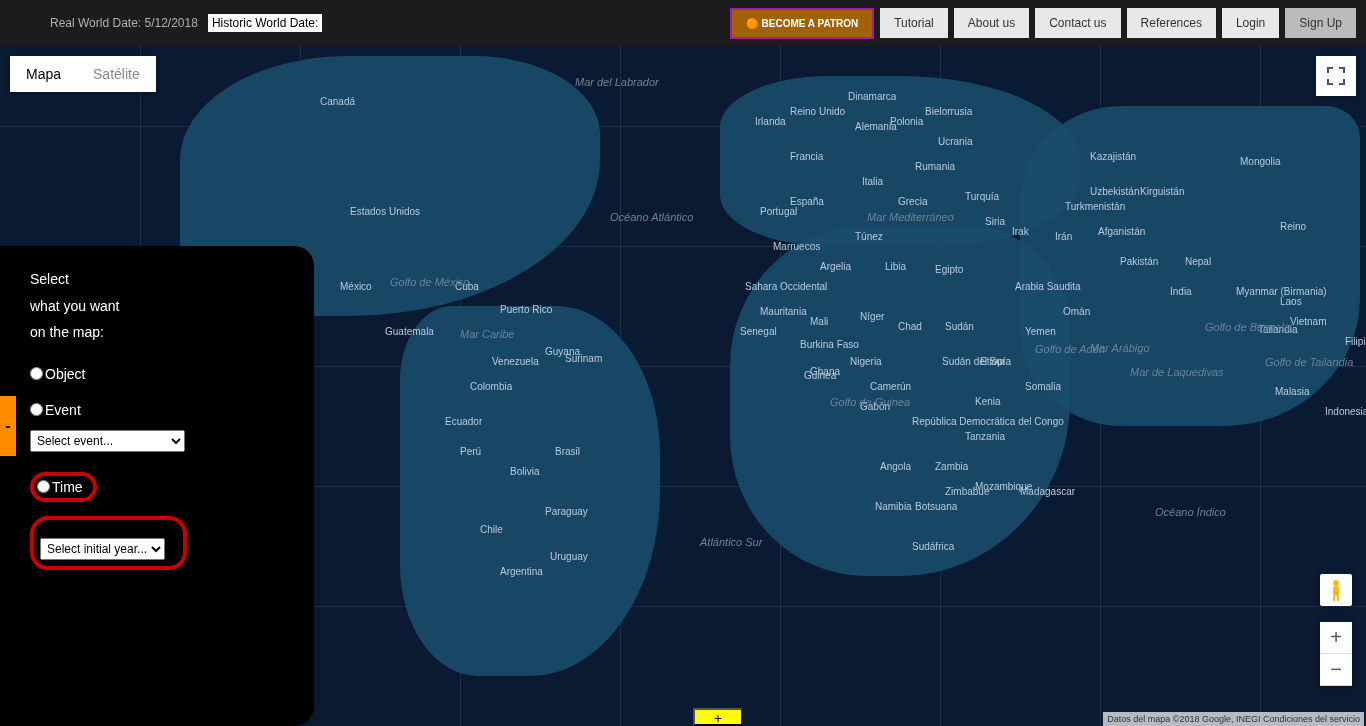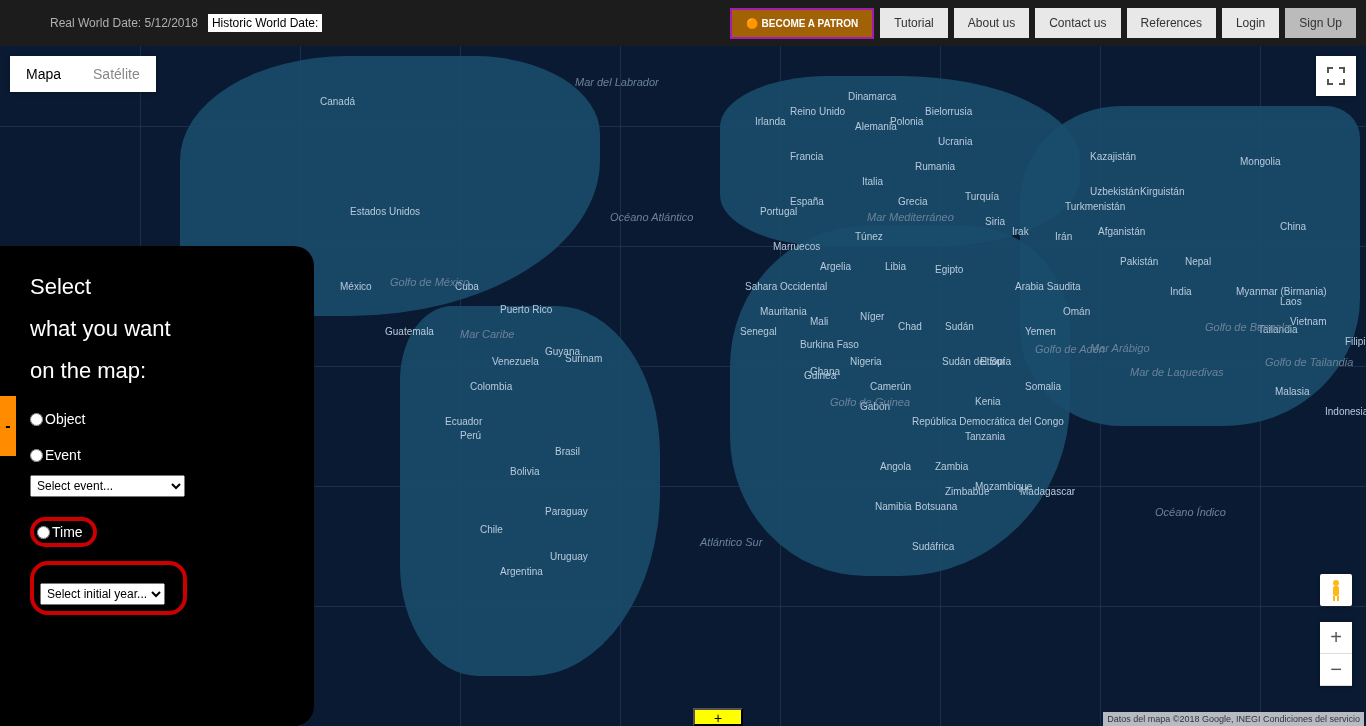--- a/index.html
+++ b/index.html
@@ -21,21 +21,21 @@
 .map-type-control { position: absolute; top: 10px; left: 10px; display: flex; background: #fff; border-radius: 2px; box-shadow: 0 1px 4px rgba(0,0,0,0.3); z-index: 50; }
 .map-type-btn { padding: 10px 16px; font-size: 14px; border: none; background: #fff; cursor: pointer; color: #333; }
 .map-type-btn.active { font-weight: 500; color: #000; }
 .map-type-btn.inactive { color: #888; }
 .fullscreen-btn { position: absolute; top: 10px; right: 10px; width: 40px; height: 40px; background: #fff; border: none; cursor: pointer; display: flex; align-items: center; justify-content: center; box-shadow: 0 1px 4px rgba(0,0,0,0.3); z-index: 50; }
 .pegman { position: absolute; right: 14px; bottom: 120px; width: 32px; height: 32px; background: #fff; border-radius: 2px; display: flex; align-items: center; justify-content: center; box-shadow: 0 1px 4px rgba(0,0,0,0.3); z-index: 50; cursor: grab; }
 .zoom-controls { position: absolute; right: 14px; bottom: 40px; display: flex; flex-direction: column; box-shadow: 0 1px 4px rgba(0,0,0,0.3); z-index: 50; }
 .zoom-btn { width: 32px; height: 32px; background: #fff; border: none; font-size: 20px; color: #555; cursor: pointer; border-bottom: 1px solid #ddd; }
 .sidebar-toggle { position: absolute; left: 0; top: 350px; width: 16px; height: 60px; background: #ff8c00; color: #000; border: none; font-size: 16px; font-weight: bold; cursor: pointer; z-index: 60; }
 .sidebar-panel { position: absolute; left: 0; top: 200px; width: 314px; height: 480px; background: #000; color: #fff; padding: 20px 30px; z-index: 55; border-radius: 0 20px 20px 0; }
-.sidebar-title { font-size: 22px; font-weight: 400; line-height: 1.9; }
+.sidebar-title { font-size: 14px; font-weight: 400; line-height: 1.9; }
 .sidebar-group { margin-top: 20px; }
 .sidebar-radio-label { display: flex; align-items: center; font-size: 14px; }
 .sidebar-radio-label input { margin-right: 2px; }
 .sidebar-select { width: 185px; margin-top: 12px; font-size: 12px; padding: 2px; }
 .sidebar-select.narrow { width: 155px; }
 .sidebar-select.year { width: 125px; }
 .highlight-box { border: 4px solid #c00; border-radius: 18px; padding: 3px 10px 3px 3px; display: inline-block; }
 .highlight-box-select { border: 4px solid #c00; border-radius: 18px; padding: 6px 18px 6px 6px; display: inline-block; margin-top: 14px; }
 .google-logo { position: absolute; left: 6px; bottom: 2px; color: #fff; font-size: 16px; font-weight: 500; z-index: 50; }
 .map-attrib { position: absolute; right: 2px; bottom: 0; font-size: 9px; color: #333; background: rgba(255,255,255,0.7); padding: 2px 4px; z-index: 50; }
@@ -85,21 +85,21 @@
     <div id="country-labels">
         <div class="country-label" style="left: 320px; top: 50px;">Canadá</div>
         <div class="country-label" style="left: 350px; top: 160px;">Estados Unidos</div>
         <div class="country-label" style="left: 340px; top: 235px;">México</div>
         <div class="country-label" style="left: 385px; top: 280px;">Guatemala</div>
         <div class="country-label" style="left: 455px; top: 235px;">Cuba</div>
         <div class="country-label" style="left: 500px; top: 258px;">Puerto Rico</div>
         <div class="country-label" style="left: 492px; top: 310px;">Venezuela</div>
         <div class="country-label" style="left: 470px; top: 335px;">Colombia</div>
         <div class="country-label" style="left: 445px; top: 370px;">Ecuador</div>
-        <div class="country-label" style="left: 460px; top: 384px;">Perú</div>
+        <div class="country-label" style="left: 460px; top: 400px;">Perú</div>
         <div class="country-label" style="left: 510px; top: 420px;">Bolivia</div>
         <div class="country-label" style="left: 555px; top: 400px;">Brasil</div>
         <div class="country-label" style="left: 480px; top: 478px;">Chile</div>
         <div class="country-label" style="left: 545px; top: 460px;">Paraguay</div>
         <div class="country-label" style="left: 500px; top: 520px;">Argentina</div>
         <div class="country-label" style="left: 550px; top: 505px;">Uruguay</div>
         <div class="country-label" style="left: 545px; top: 300px;">Guyana</div>
         <div class="country-label" style="left: 565px; top: 307px;">Surinam</div>
         <div class="country-label" style="left: 790px; top: 60px;">Reino Unido</div>
         <div class="country-label" style="left: 755px; top: 70px;">Irlanda</div>
@@ -120,21 +120,21 @@
         <div class="country-label" style="left: 1055px; top: 185px;">Irán</div>
         <div class="country-label" style="left: 1090px; top: 105px;">Kazajistán</div>
         <div class="country-label" style="left: 1090px; top: 140px;">Uzbekistán</div>
         <div class="country-label" style="left: 1140px; top: 140px;">Kirguistán</div>
         <div class="country-label" style="left: 1065px; top: 155px;">Turkmenistán</div>
         <div class="country-label" style="left: 1098px; top: 180px;">Afganistán</div>
         <div class="country-label" style="left: 1120px; top: 210px;">Pakistán</div>
         <div class="country-label" style="left: 1170px; top: 240px;">India</div>
         <div class="country-label" style="left: 1185px; top: 210px;">Nepal</div>
         <div class="country-label" style="left: 1240px; top: 110px; text-align: center;">Mongolia</div>
-        <div class="country-label" style="left: 1280px; top: 175px;">China</div>
+        <div class="country-label" style="left: 1280px; top: 175px;">Reino</div>
         <div class="country-label" style="left: 1236px; top: 240px;">Myanmar (Birmania)</div>
         <div class="country-label" style="left: 1258px; top: 278px;">Tailandia</div>
         <div class="country-label" style="left: 1290px; top: 270px;">Vietnam</div>
         <div class="country-label" style="left: 1280px; top: 250px;">Laos</div>
         <div class="country-label" style="left: 1275px; top: 340px;">Malasia</div>
         <div class="country-label" style="left: 1325px; top: 360px;">Indonesia</div>
         <div class="country-label" style="left: 1345px; top: 290px;">Filipinas</div>
         <div class="country-label" style="left: 773px; top: 195px;">Marruecos</div>
         <div class="country-label" style="left: 820px; top: 215px;">Argelia</div>
         <div class="country-label" style="left: 855px; top: 185px;">Túnez</div>

